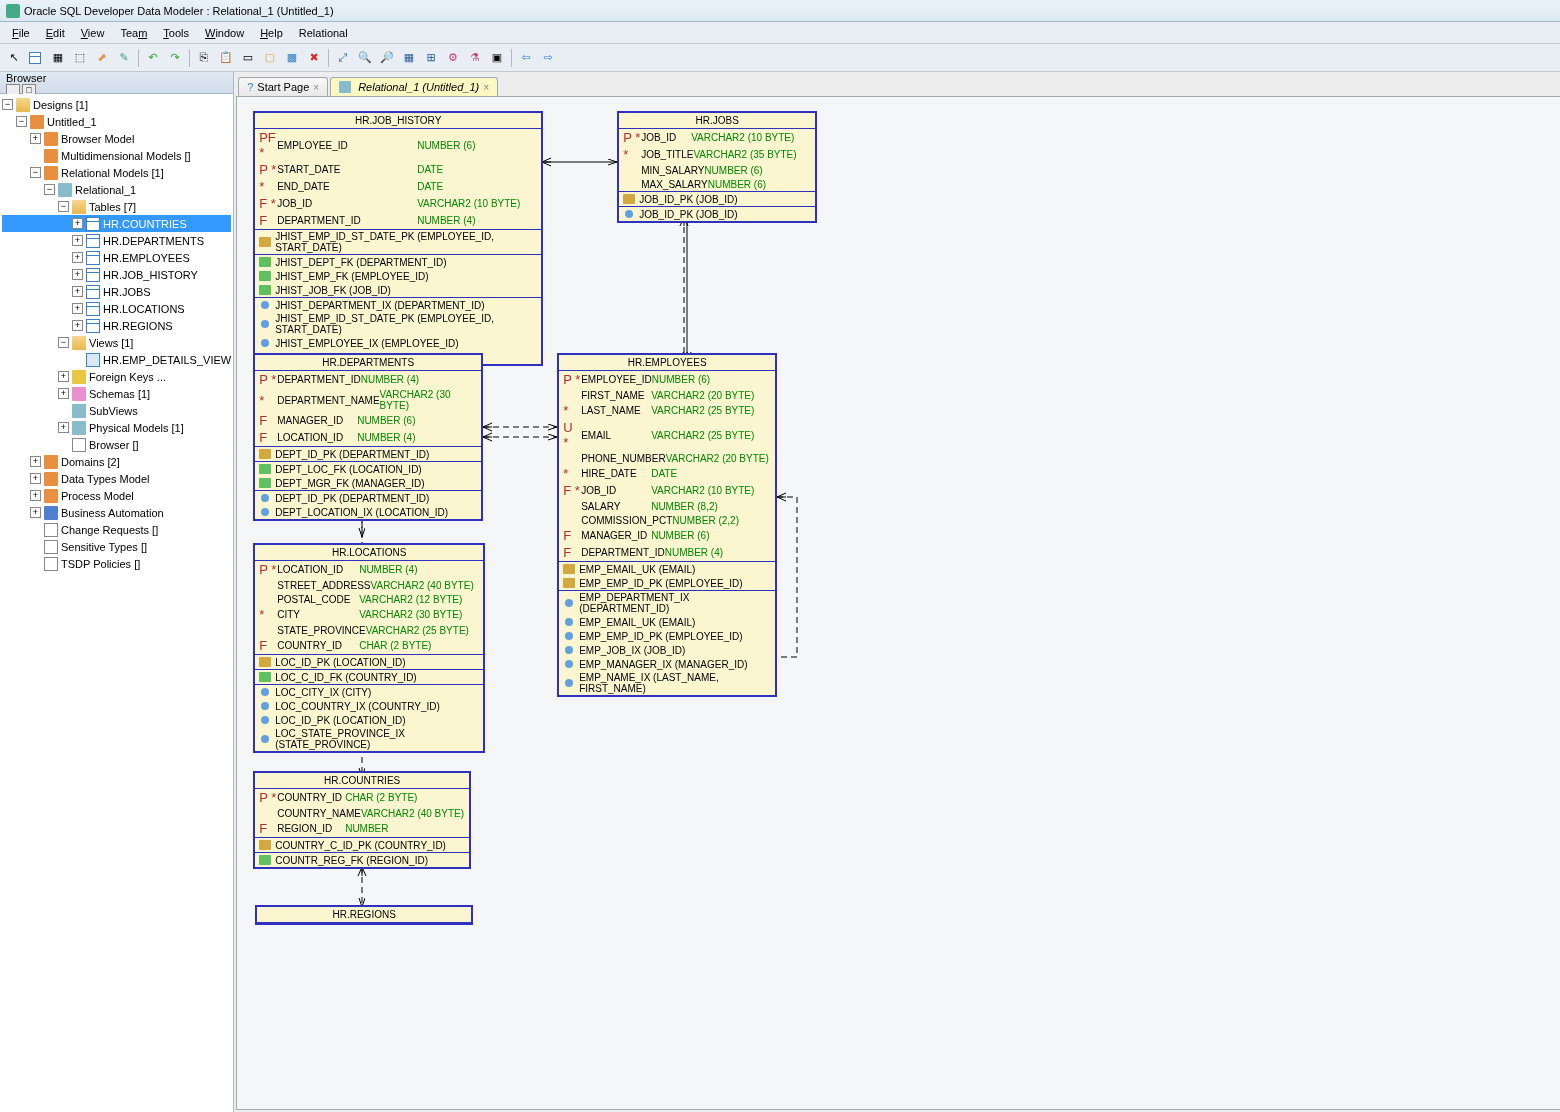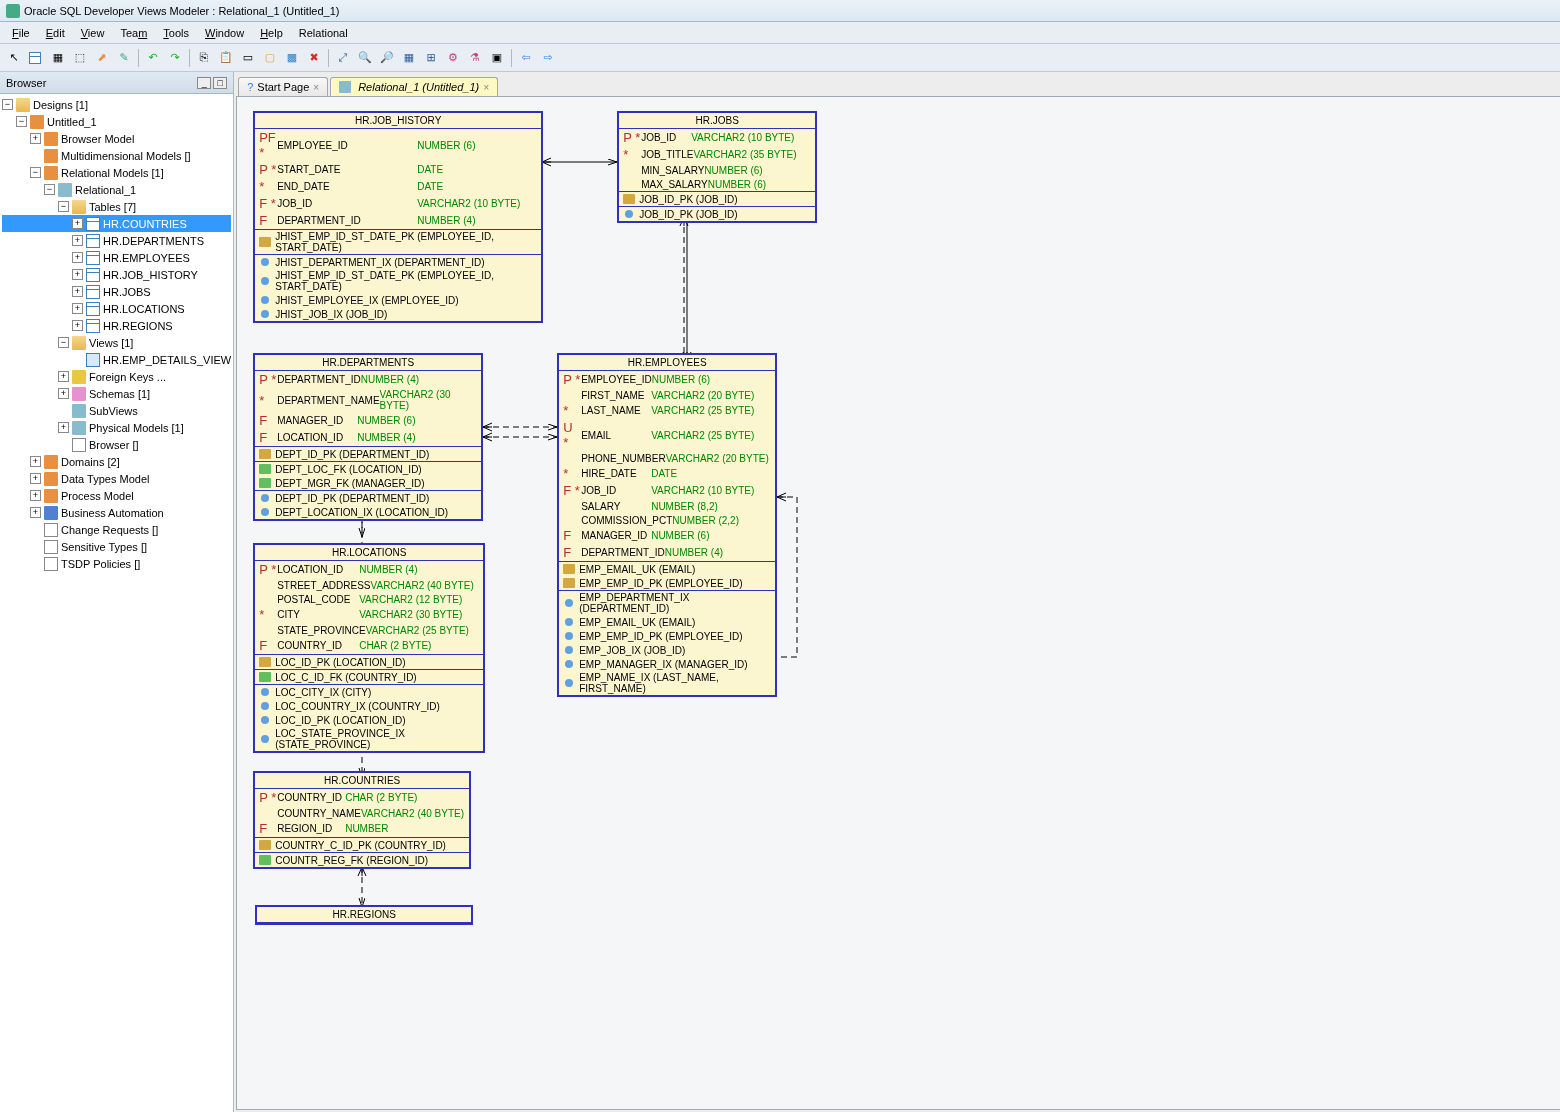--- a/index.html
+++ b/index.html
@@ -7,21 +7,21 @@
 .titlebar { background: linear-gradient(#eaf2f8, #dce8f2); height: 22px; display: flex; align-items: center; padding: 0 6px; border-bottom: 1px solid #a0b8cc; }
 .titlebar-icon { width: 14px; height: 14px; margin-right: 4px; background: #4a8; border-radius: 2px; display: inline-block; }
 .menubar { background: #e8eef4; height: 22px; display: flex; align-items: center; padding: 0 4px; border-bottom: 1px solid #c0c8d0; }
 .menubar span { padding: 2px 8px; cursor: default; }
 .menubar span u { text-decoration: underline; }
 .toolbar { background: #e8eef4; height: 28px; display: flex; align-items: center; padding: 0 4px; gap: 2px; border-bottom: 1px solid #c0c8d0; }
 .toolbar-btn { width: 20px; height: 20px; display: flex; align-items: center; justify-content: center; cursor: pointer; border-radius: 2px; }
 .toolbar-sep { width: 1px; height: 18px; background: #b0b8c0; margin: 0 2px; }
 .main { display: flex; height: calc(100% - 72px); }
 .sidebar { width: 314px; background: #fcfcfc; border-right: 1px solid #b0b8c0; display: flex; flex-direction: column; }
-.panel-header { background: linear-gradient(#e0eaf4, #d0dce8); height: 22px; display: flex; align-items: center; padding: 0 6px; border-bottom: 1px solid #a0b8cc; font-size: 11px; justify-content: space-between; }
+.panel-header { background: linear-gradient(#e0eaf4, #d0dce8); height: 22px; display: flex; padding: 0 6px; border-bottom: 1px solid #a0b8cc; font-size: 11px; justify-content: space-between; flex-direction: column; }
 .panel-controls { display: flex; gap: 2px; }
 .panel-btn { width: 14px; height: 12px; border: 1px solid #888; background: #eee; font-size: 9px; display: flex; align-items: center; justify-content: center; }
 .tree { flex: 1; overflow: auto; background: #fff; padding: 2px; }
 .tree-item { display: flex; align-items: center; height: 17px; cursor: default; white-space: nowrap; }
 .tree-item.selected { background: #3399ff; color: #fff; }
 .tree-toggle { width: 11px; height: 11px; border: 1px solid #888; display: flex; align-items: center; justify-content: center; font-size: 9px; margin-right: 3px; background: #fff; color: #000; line-height: 1; flex-shrink: 0; }
 .tree-spacer { width: 14px; display: inline-block; flex-shrink: 0; }
 .tree-icon { width: 14px; height: 14px; margin-right: 3px; display: inline-block; flex-shrink: 0; }
 .ic-folder { background: linear-gradient(#f5d78a, #e8b850); border-radius: 1px; }
 .ic-cube-orange { background: #e89040; border-radius: 1px; }
@@ -51,21 +51,21 @@
 .ric-pk { background: #d4a840; border-radius: 1px; }
 .ric-fk { background: #60c060; border-radius: 1px; }
 .ric-idx { background: #60a0e0; border-radius: 50%; width: 8px; height: 8px; margin-left: 2px; margin-right: 6px; }
 svg.connectors { position: absolute; top: 0; left: 0; pointer-events: none; }
 </style>
 </head>
 <body>
 
 <div class="titlebar">
   <span class="titlebar-icon"></span>
-  <span>Oracle SQL Developer Views Modeler : Relational_1 (Untitled_1)</span>
+  <span>Oracle SQL Developer Data Modeler : Relational_1 (Untitled_1)</span>
 </div>
 
 <div class="menubar">
   <span><u>F</u>ile</span>
   <span><u>E</u>dit</span>
   <span><u>V</u>iew</span>
   <span>Tea<u>m</u></span>
   <span><u>T</u>ools</span>
   <span><u>W</u>indow</span>
   <span><u>H</u>elp</span>
@@ -414,20 +414,34 @@
                 <span class="col-name">DEPARTMENT_ID</span>
                 <span class="col-type">NUMBER (4)</span>
               </div>
             </div>
           <div class="entity-section" id="pk-jh">
               <div class="entity-row">
                 <span class="row-icon ric-pk"></span>
                 <span class="col-name">JHIST_EMP_ID_ST_DATE_PK (EMPLOYEE_ID, START_DATE)</span>
               </div>
             </div>
+          <div class="entity-section" id="fk-jh">
+              <div class="entity-row">
+                <span class="row-icon ric-fk"></span>
+                <span class="col-name">JHIST_DEPT_FK (DEPARTMENT_ID)</span>
+              </div>
+              <div class="entity-row">
+                <span class="row-icon ric-fk"></span>
+                <span class="col-name">JHIST_EMP_FK (EMPLOYEE_ID)</span>
+              </div>
+              <div class="entity-row">
+                <span class="row-icon ric-fk"></span>
+                <span class="col-name">JHIST_JOB_FK (JOB_ID)</span>
+              </div>
+            </div>
           <div class="entity-section" id="idx-jh">
               <div class="entity-row">
                 <span class="row-icon ric-idx"></span>
                 <span class="col-name">JHIST_DEPARTMENT_IX (DEPARTMENT_ID)</span>
               </div>
               <div class="entity-row">
                 <span class="row-icon ric-idx"></span>
                 <span class="col-name">JHIST_EMP_ID_ST_DATE_PK (EMPLOYEE_ID, START_DATE)</span>
               </div>
               <div class="entity-row">

